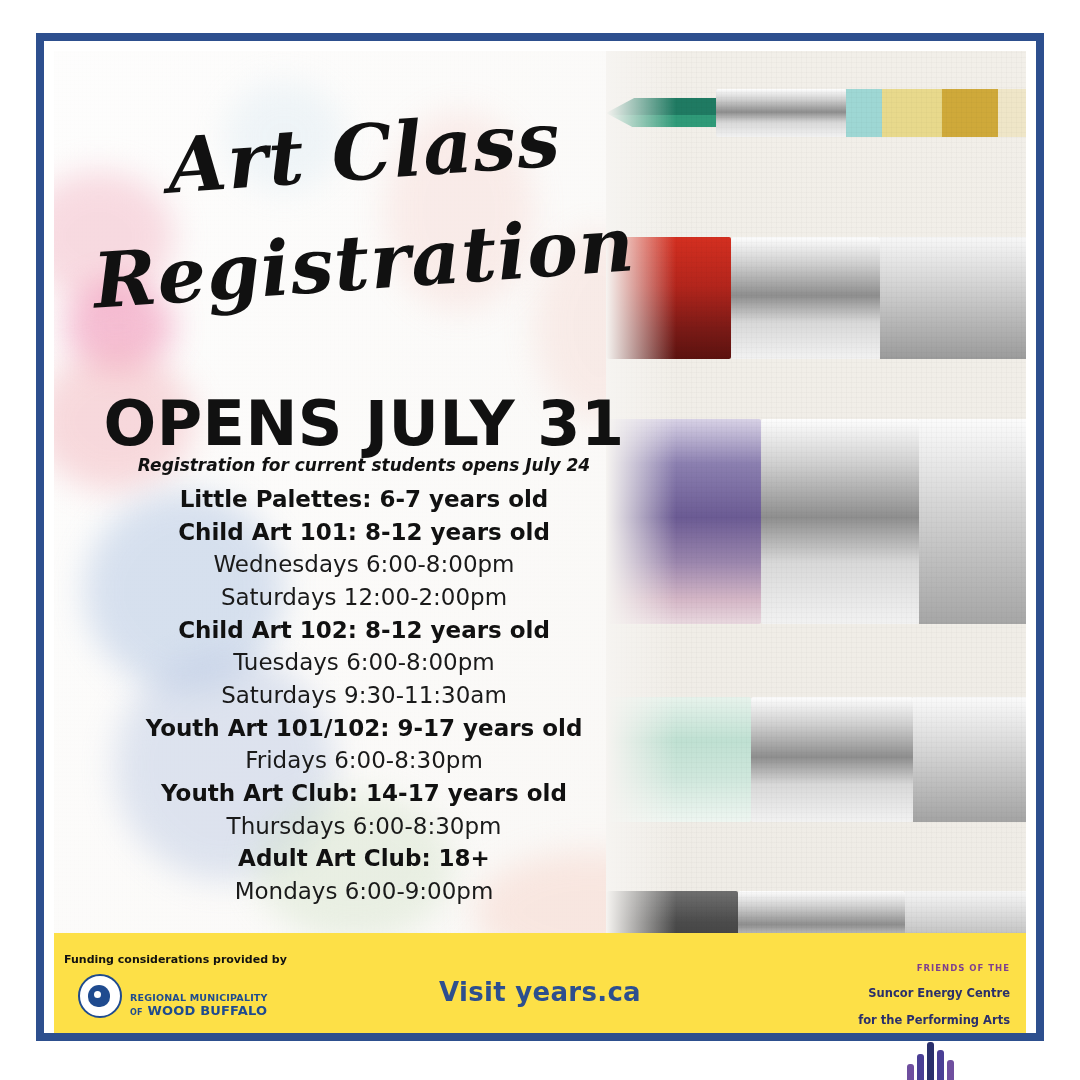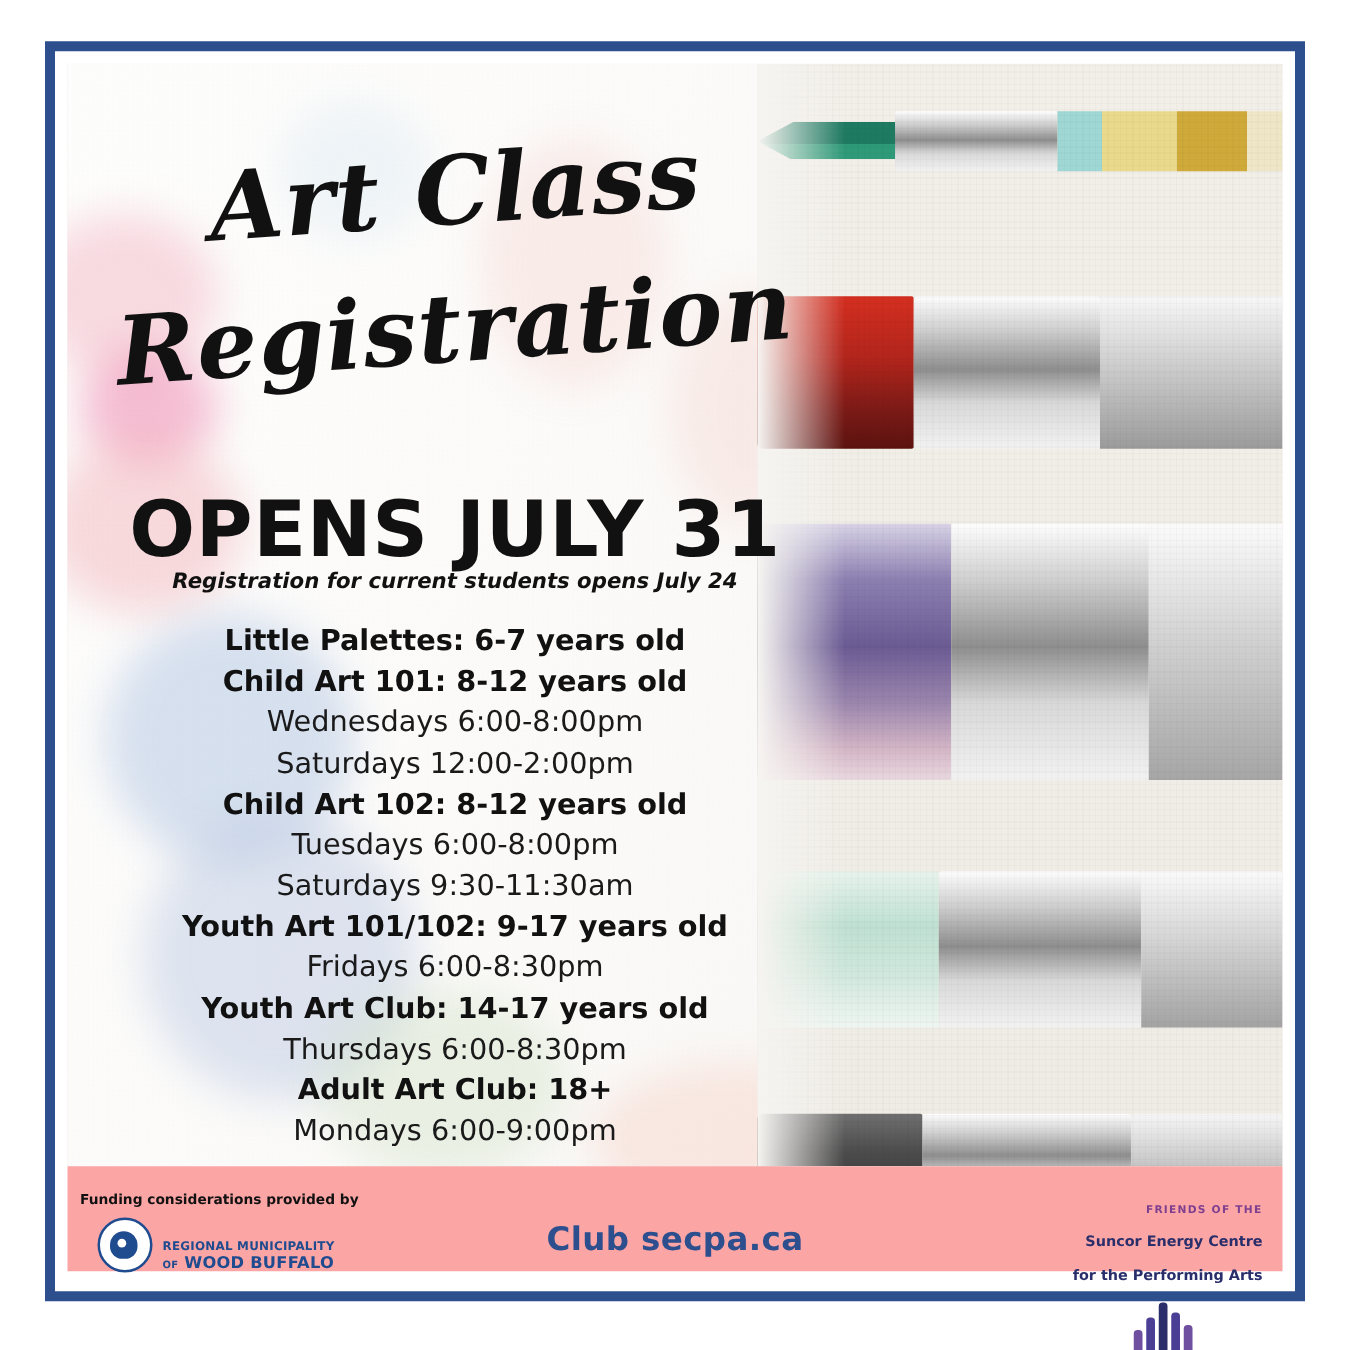--- a/index.html
+++ b/index.html
@@ -238,21 +238,20 @@
     font-size: 17px;
     color: #111111;
   }
 
   .classes {
     position: absolute;
     left: 0;
     top: 432px;
     width: 620px;
     text-align: center;
-    margin-top: 14px;
   }
   .class-title {
     font-family: "DejaVu Sans", sans-serif;
     font-weight: 700;
     font-size: 23px;
     color: #111111;
     line-height: 1.42;
   }
   .class-time {
     font-family: "DejaVu Sans", sans-serif;
@@ -261,22 +260,22 @@
     color: #1a1a1a;
     line-height: 1.42;
   }
 
   
   .footer {
     position: absolute;
     left: 54px;
     top: 933px;
     width: 972px;
-    height: 84px;
-    background: #fca5a5;
+    height: 100px;
+    background: #fde047;
     z-index: 6;
   }
   .funding-note {
     position: absolute;
     left: 10px;
     top: 20px;
     font-family: "DejaVu Sans", sans-serif;
     font-weight: 700;
     font-size: 11px;
     color: #111111;
@@ -482,21 +481,21 @@
       <div class="rmwb-mark"></div>
       <div class="rmwb-text">
         <div class="l1">REGIONAL MUNICIPALITY</div>
         <div class="l2">
           <span class="of">OF</span>
           <span>WOOD BUFFALO</span>
         </div>
       </div>
     </div>
 
-    <div class="visit">Club secpa.ca</div>
+    <div class="visit">Visit years.ca</div>
 
     <div class="secpa-logo">
       <div class="secpa-text">
         <div class="friends">FRIENDS OF THE</div>
         <div class="l1">Suncor Energy Centre</div>
         <div class="l2">for the Performing Arts</div>
       </div>
       <div class="secpa-mark">
         <span></span>
         <span></span>

